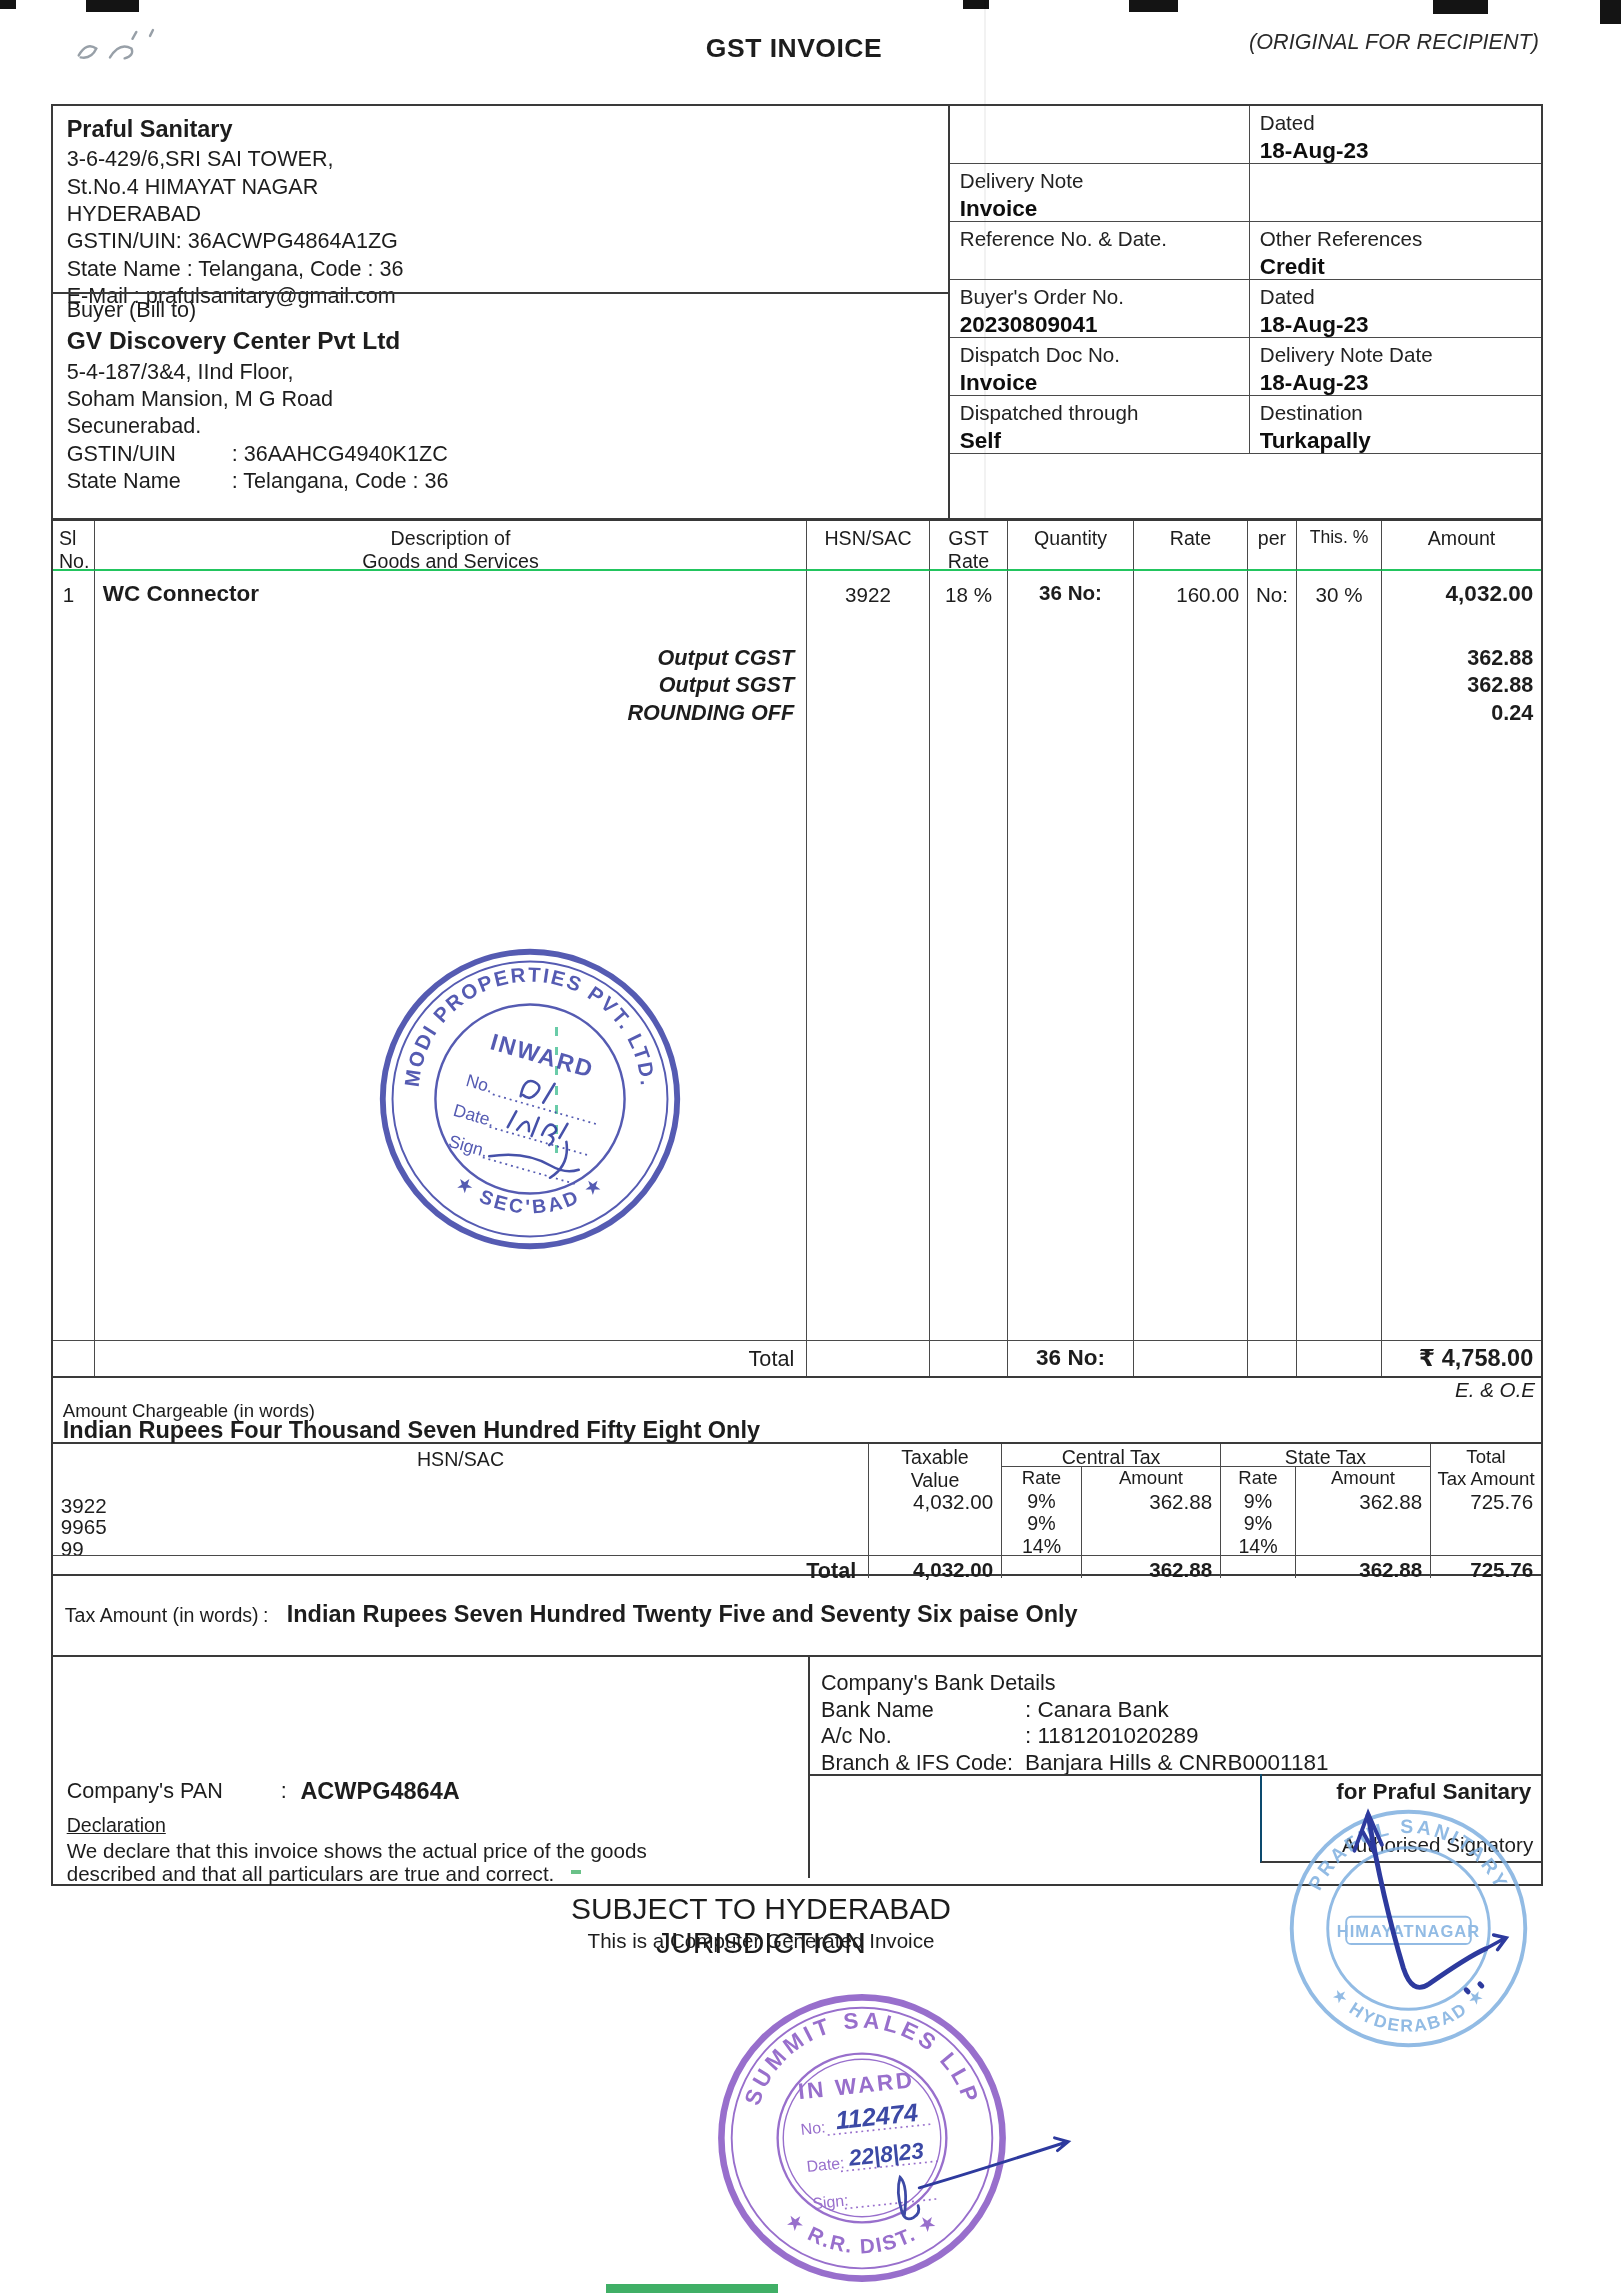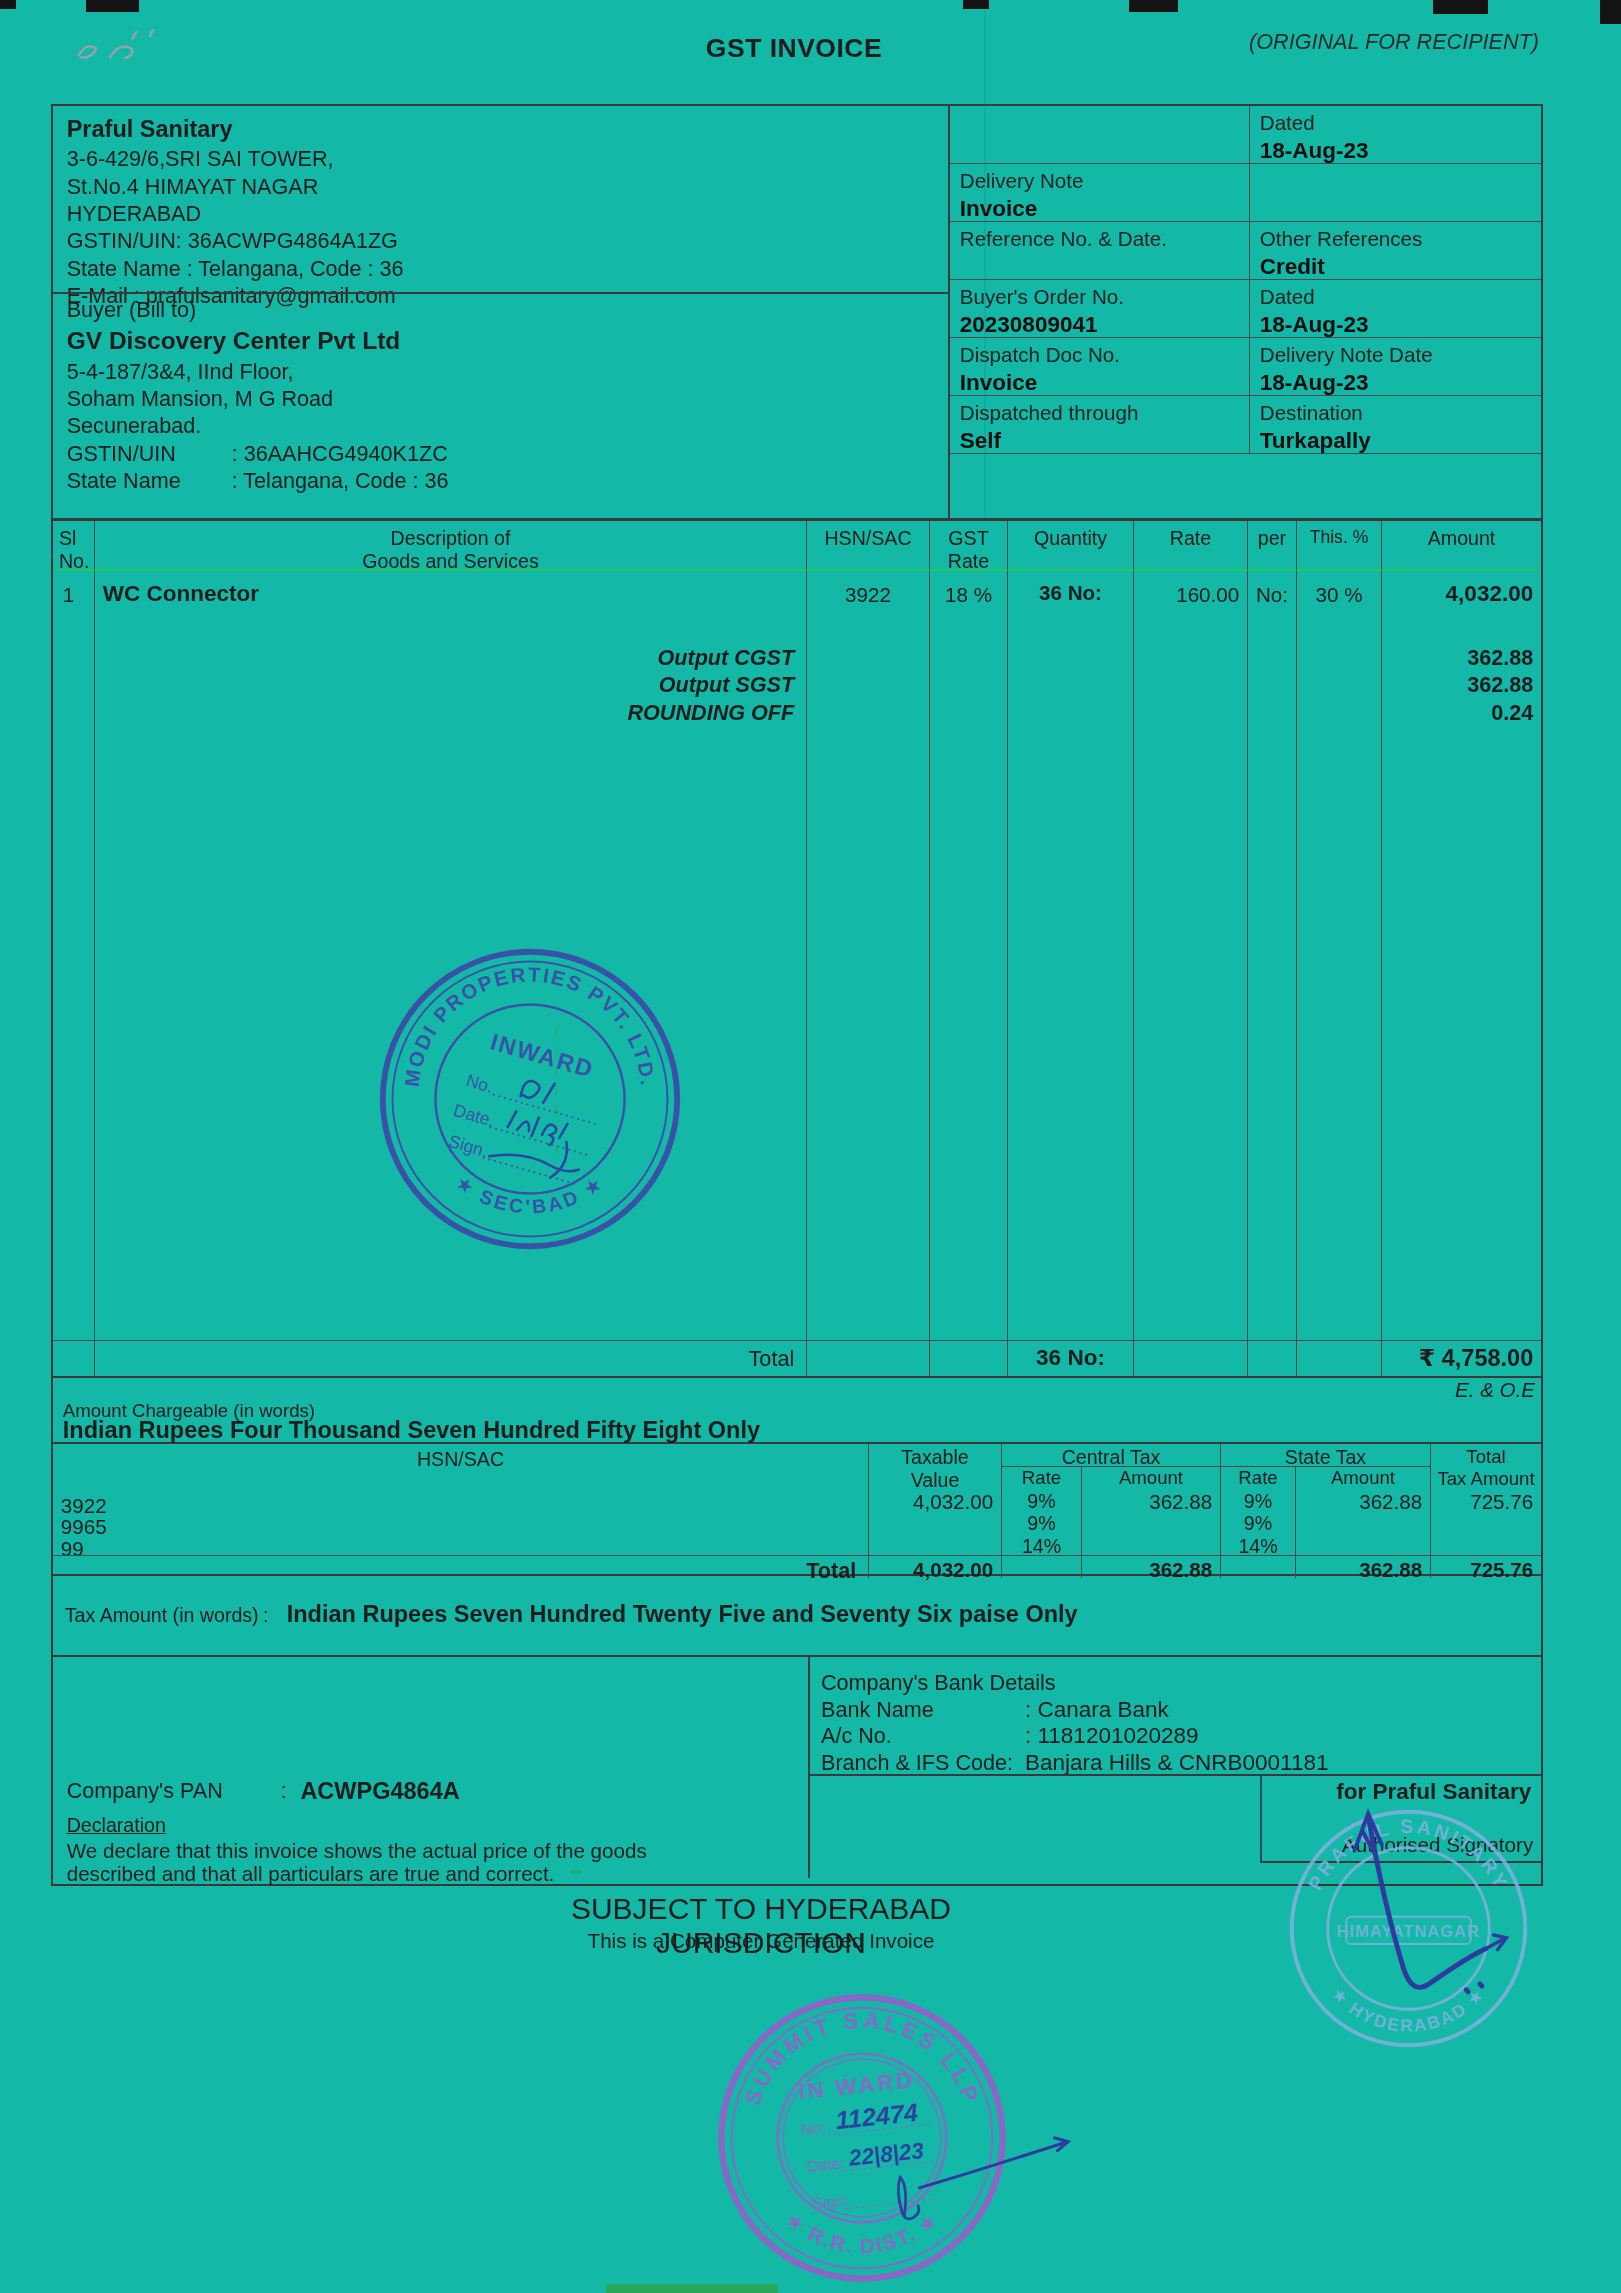--- a/index.html
+++ b/index.html
@@ -1,16 +1,16 @@
 <!DOCTYPE html>
 <html><head>
 <meta charset="utf-8">
 <style>
   html,body{margin:0;padding:0;background:#e8e8e8;}
-  .page{position:relative;width:1621px;height:2294px;background:#14b8a6;overflow:hidden;
+  .page{position:relative;width:1621px;height:2294px;background:#ffffff;overflow:hidden;
         font-family:"Liberation Sans","DejaVu Sans",sans-serif;color:#1d1d1d;}
   .abs{position:absolute;}
   
   .title{left:637px;top:33px;width:314px;text-align:center;font-size:26.5px;font-weight:bold;letter-spacing:0.5px;}
   .copytype{left:1127px;top:29px;width:412px;text-align:right;font-style:italic;font-size:21.6px;color:#2a2a2a;}
   .header-box{left:51px;top:104px;width:1492px;height:416px;border:2px solid #3a3a3a;box-sizing:border-box;}
   .seller{position:absolute;left:13.7px;top:9.8px;font-size:21.6px;line-height:27.4px;}
   .seller .nm{font-size:23.5px;font-weight:bold;margin-bottom:2px;}
   .sep-sb{position:absolute;left:0;top:186px;width:895px;border-top:2px solid #3a3a3a;}
   .buyer{position:absolute;left:13.7px;top:190px;width:867px;font-size:21.6px;line-height:27.4px;}

